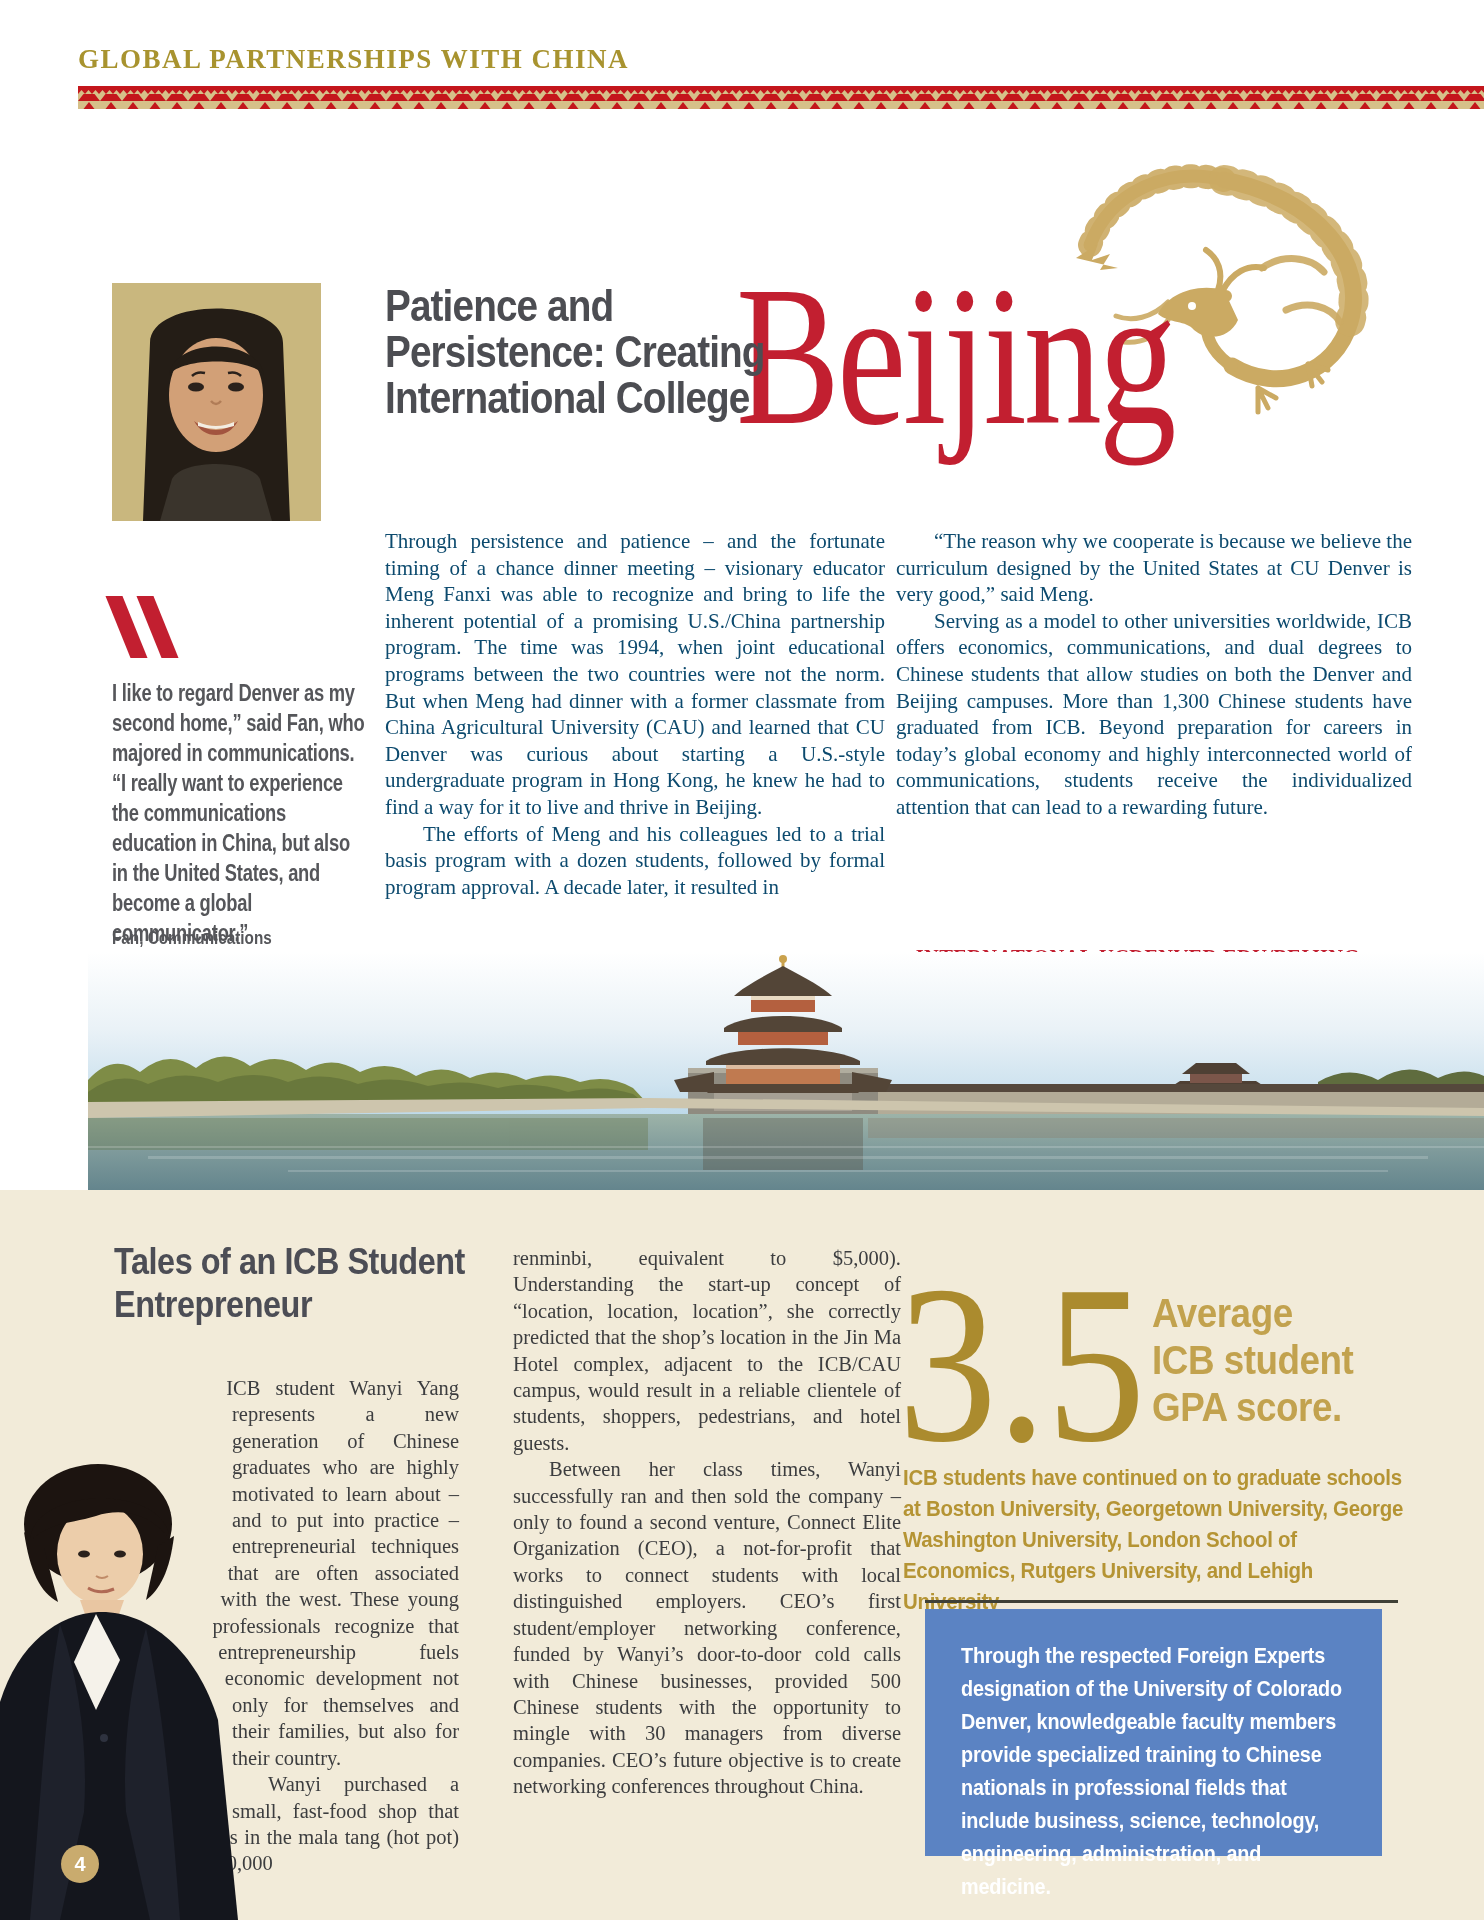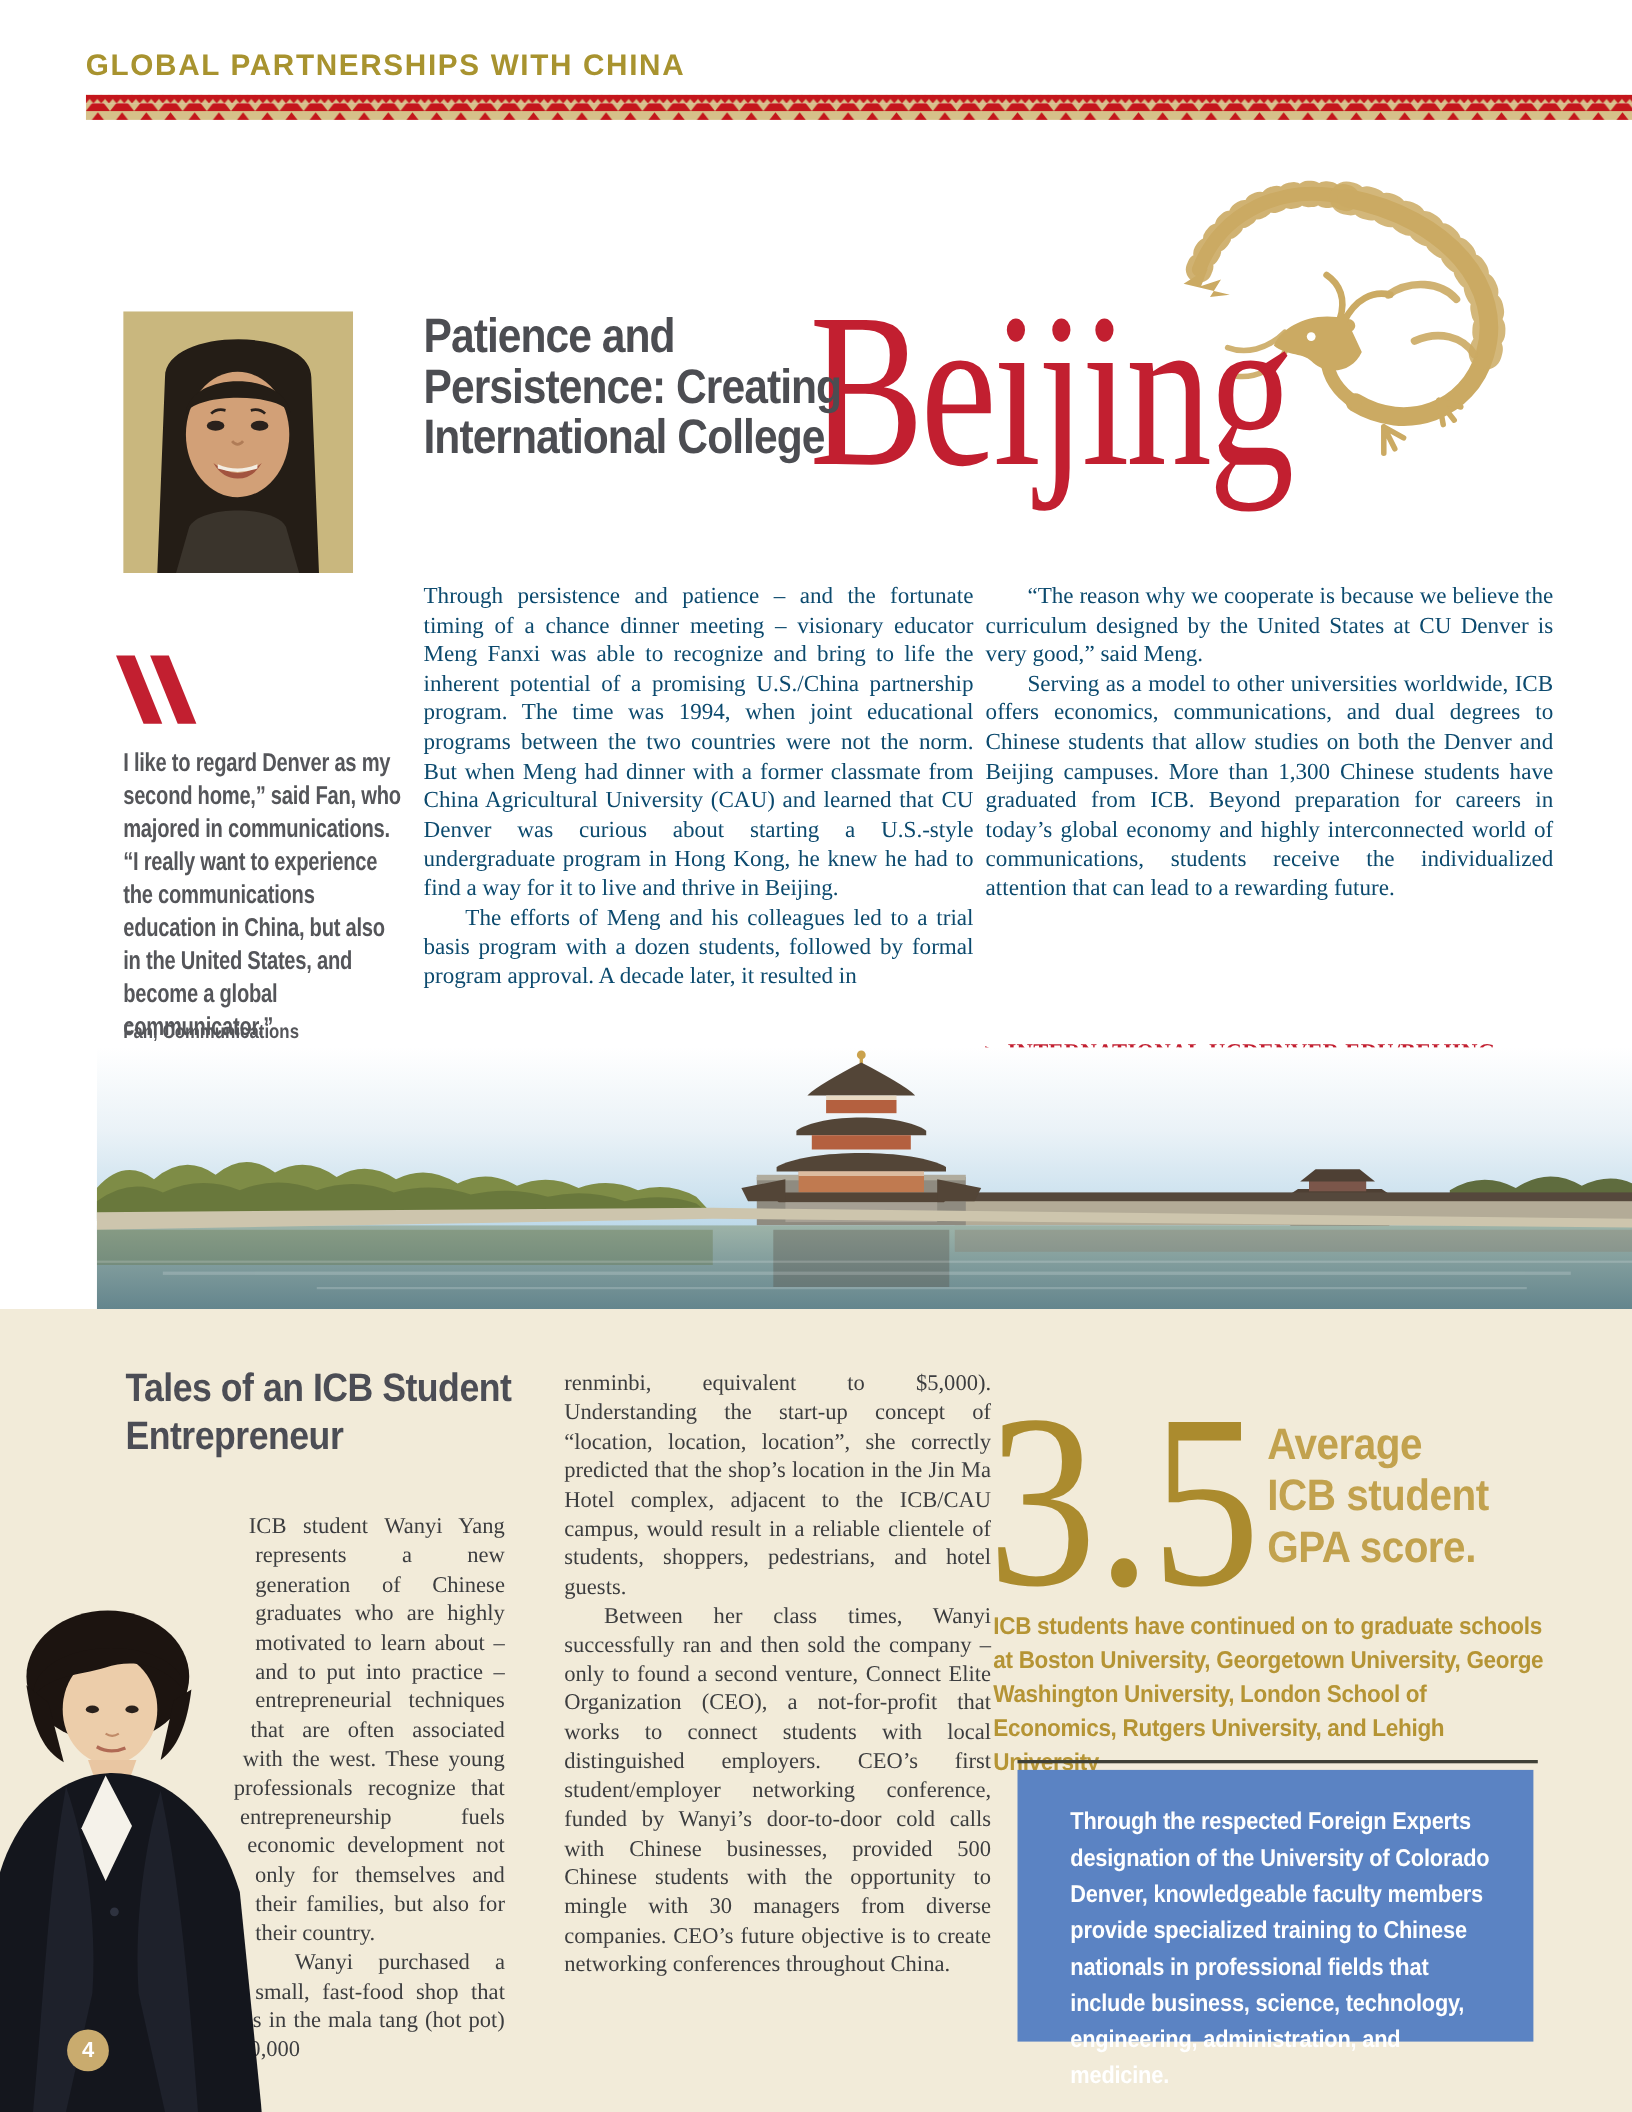--- a/index.html
+++ b/index.html
@@ -1,20 +1,20 @@
 <!DOCTYPE html>
 <html><head>
 <meta charset="utf-8">
 <style>
   html,body{margin:0;padding:0;background:#ffffff;}
   .page{position:relative;width:1484px;height:1920px;background:#ffffff;overflow:hidden;
         font-family:"Liberation Serif",serif;}
 
   
-  .eyebrow{position:absolute;left:78px;top:44px;font-family:Liberation Sans, sans-serif;
+  .eyebrow{position:absolute;left:78px;top:44px;font-family:Liberation Serif, serif;
            font-weight:bold;font-size:27px;letter-spacing:1.5px;color:#a8932f;}
   .border-strip{position:absolute;left:78px;top:86px;}
 
   
   .dragon{position:absolute;left:1072px;top:150px;z-index:1;}
   .big-word{position:absolute;left:736px;top:256px;z-index:2;color:#c21f30;
             font-family:"Liberation Serif",serif;font-size:200px;line-height:1;
             transform:scaleX(.78);transform-origin:0 0;letter-spacing:-4px;}
   .kicker{position:absolute;left:385px;top:283px;z-index:2;width:560px;
           font-family:"Liberation Sans",sans-serif;font-weight:bold;font-size:44px;
@@ -75,21 +75,21 @@
               font-family:"Liberation Sans",sans-serif;font-weight:bold;font-size:40px;
               line-height:47px;transform:scaleX(.92);transform-origin:0 0;letter-spacing:-.5px;}
   .stat-label span{display:block;}
   .gold-note{position:absolute;left:903px;top:1462px;z-index:4;width:540px;
              font-family:"Liberation Sans",sans-serif;font-weight:bold;font-size:22px;
              line-height:31px;color:#b59434;transform:scaleX(.93);transform-origin:0 0;
              letter-spacing:-.3px;}
 
   
   .rule{position:absolute;left:925px;top:1600px;width:473px;height:3px;background:#3f4036;z-index:4;}
-  .blue-box{position:absolute;left:925px;top:1609px;width:457px;height:247px;background:#5b83c3;z-index:4;padding-left:12px;}
+  .blue-box{position:absolute;left:925px;top:1609px;width:457px;height:247px;background:#5b83c3;z-index:4;}
   .blue-box p{margin:30px 0 0 36px;width:430px;color:#ffffff;
               font-family:"Liberation Sans",sans-serif;font-weight:bold;font-size:22px;
               line-height:33px;transform:scaleX(.9);transform-origin:0 0;letter-spacing:-.2px;}
   .blue-box b{font-weight:bold;}
 
   
   .page-badge{position:absolute;left:61px;top:1845px;width:38px;height:38px;border-radius:50%;
               background:#c9ab6e;color:#ffffff;z-index:6;
               font-family:"Liberation Sans",sans-serif;font-weight:bold;font-size:20px;
               display:flex;align-items:center;justify-content:center;}

